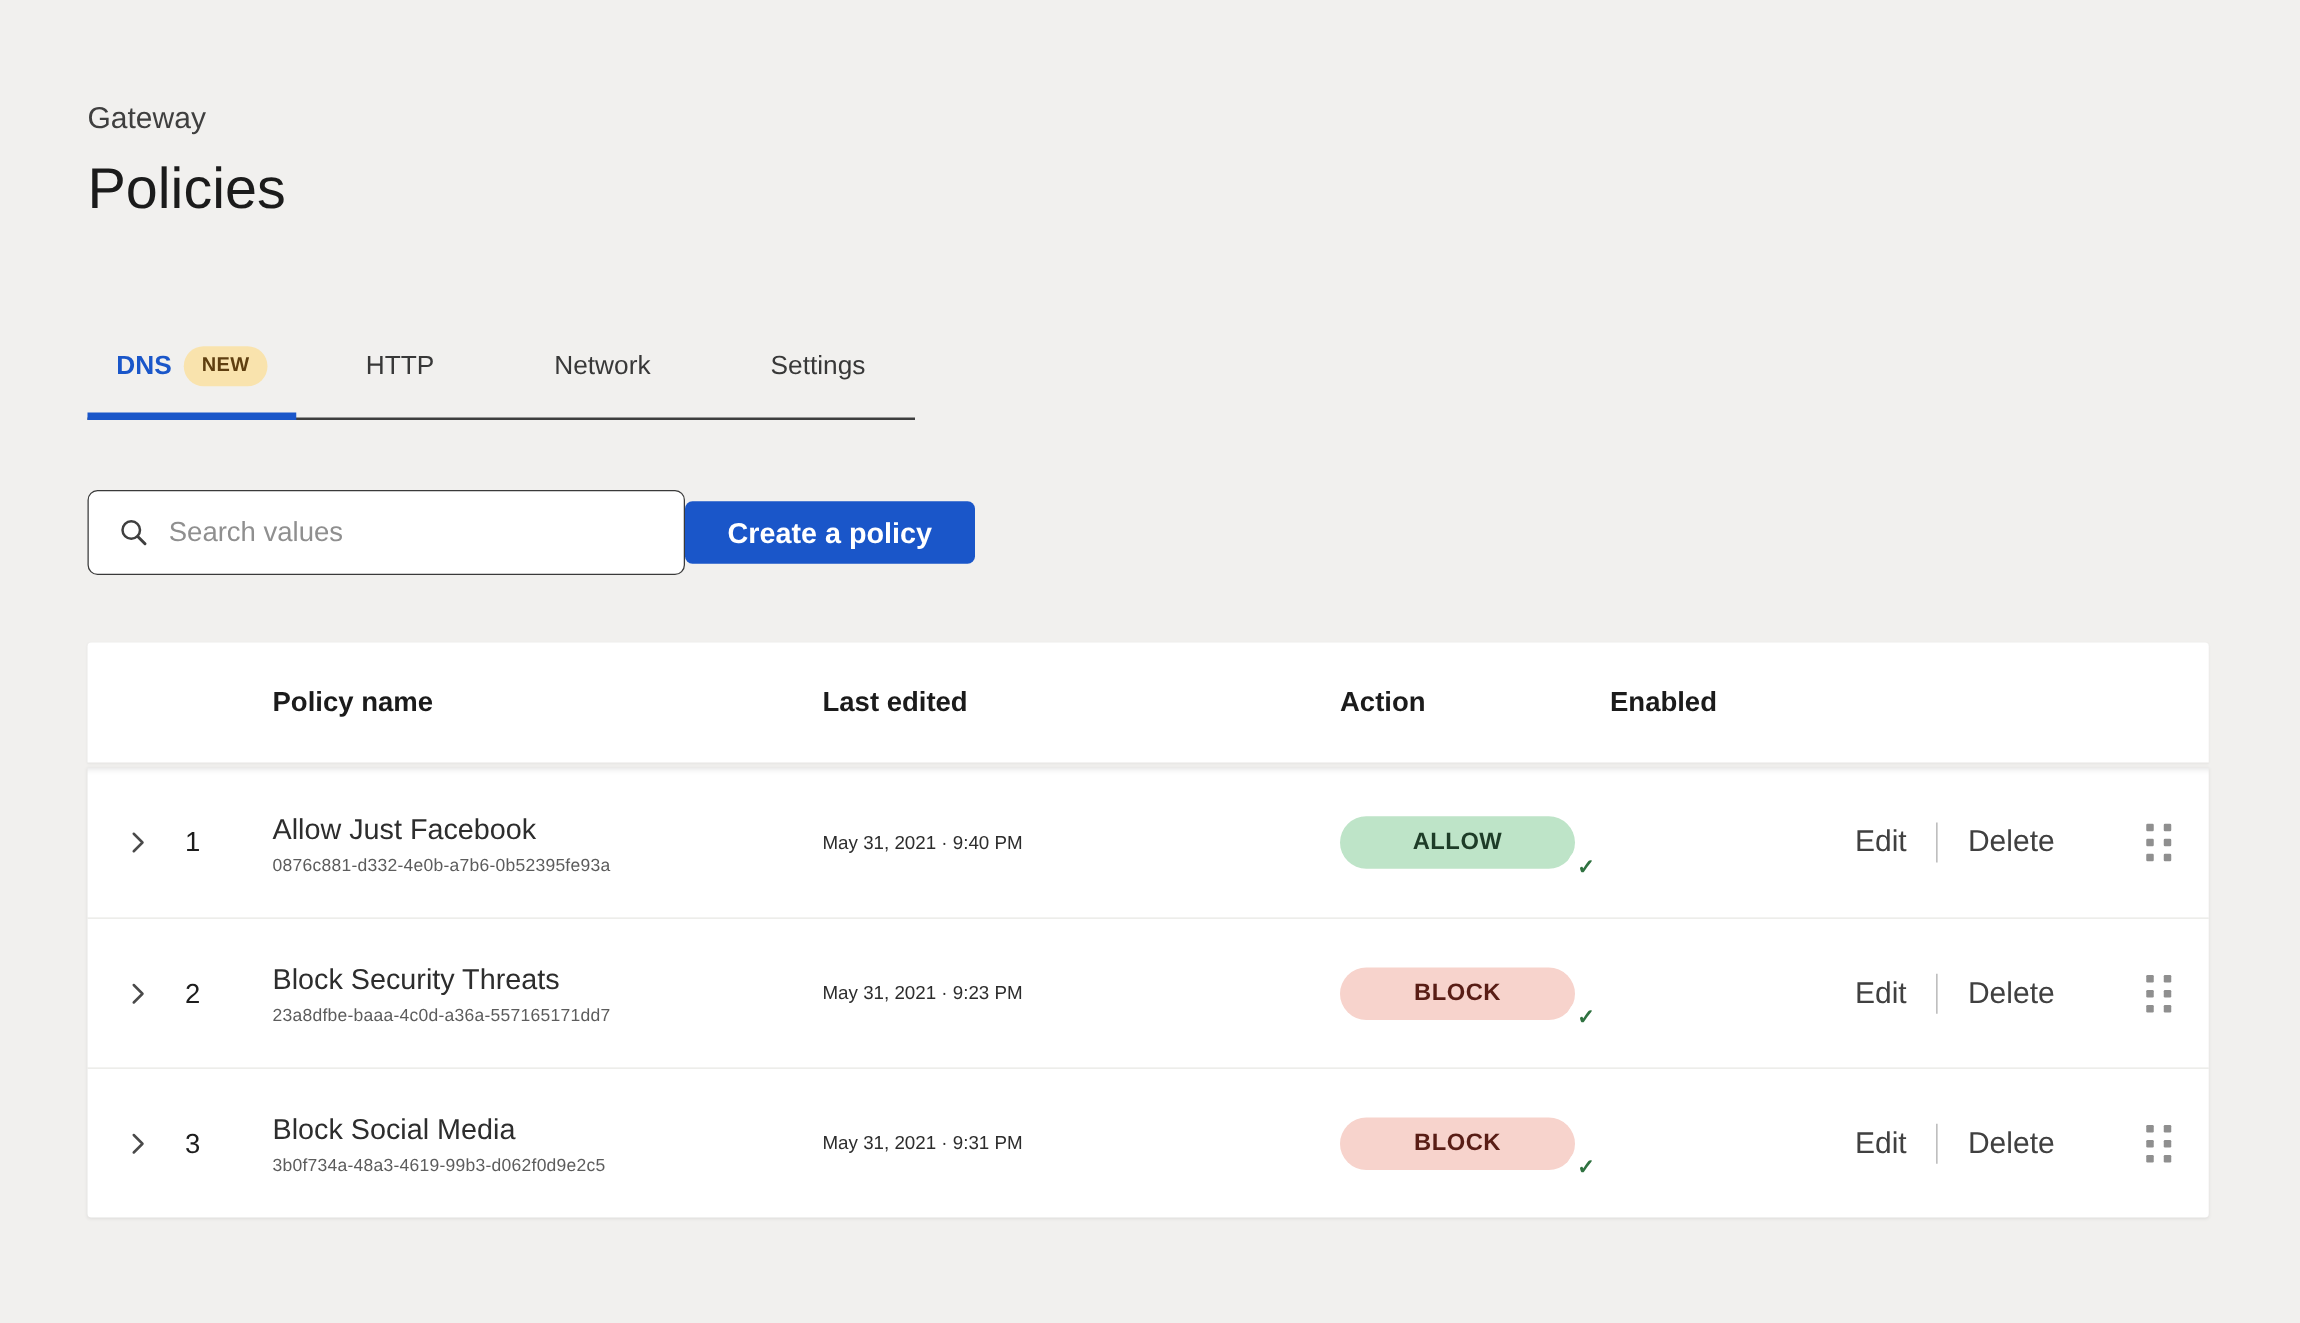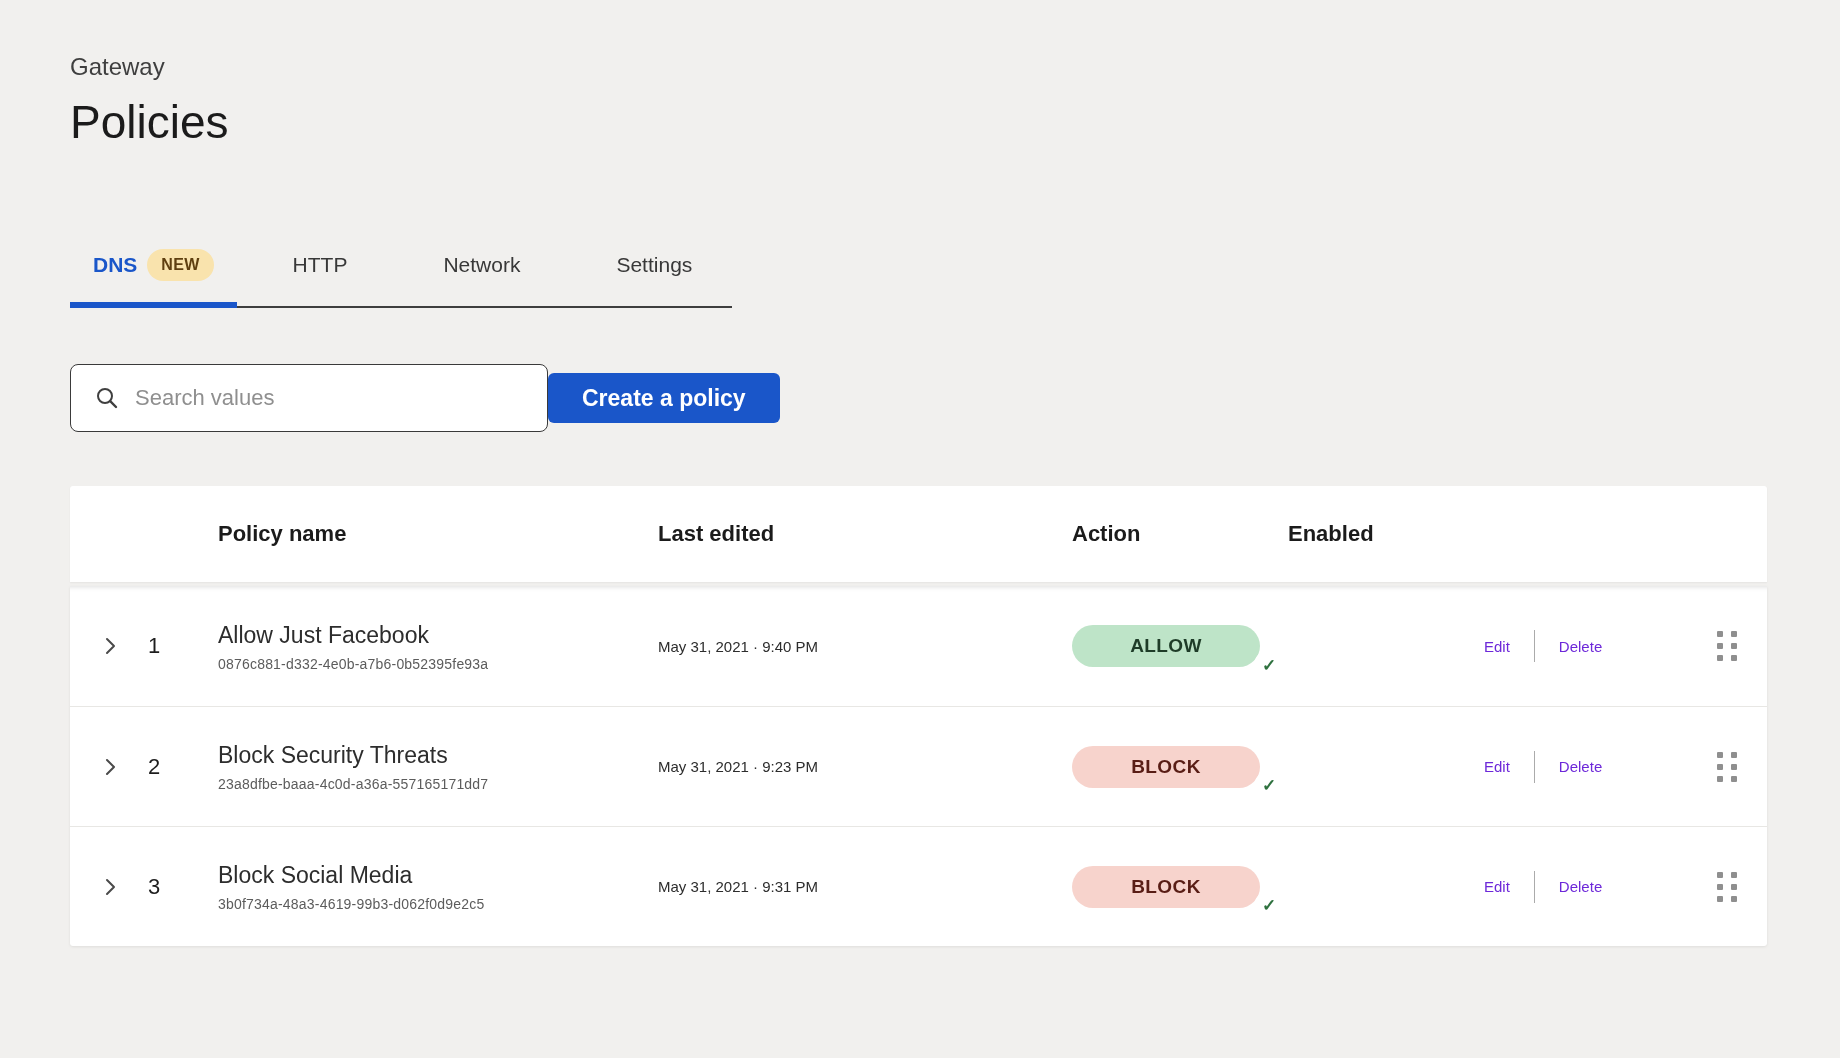--- a/index.html
+++ b/index.html
@@ -4,21 +4,21 @@
 <style>
   * { box-sizing: border-box; }
   html, body { margin: 0; padding: 0; }
   body {
     width: 1840px; height: 1058px;
     background: #f1f0ee;
     font-family: "Liberation Sans", sans-serif;
     color: #1c1c1c;
     overflow: hidden;
   }
-  .content { padding: 52px 73px 0 70px; }
+  .content { padding: 52px 73px 0 70px; margin-top: 28px; }
 
   .eyebrow { font-size: 24px; color: #3f3f3f; line-height: 30px; }
   .page-title { font-size: 46px; font-weight: 400; color: #1b1b1b; margin: 13px 0 0 0; line-height: 54px; }
 
   
   .tabs-wrap { margin-top: 100px; }
   .tabs { display: inline-flex; gap: 16px; border-bottom: 2px solid #3e3e3e; }
   .tab {
     position: relative; display: flex; align-items: center; gap: 10px;
     padding: 0 40px 25px 40px; font-size: 21px; color: #383838; cursor: pointer;
@@ -91,21 +91,21 @@
     position: relative; cursor: pointer;
   }
   .toggle .knob {
     position: absolute; top: 4px; right: 4px; width: 30px; height: 30px;
     border-radius: 50%; background: #ffffff;
     display: flex; align-items: center; justify-content: center;
     font-size: 17px; font-weight: 700; color: #2f7240; line-height: 1;
   }
 
   .row-links { display: flex; align-items: center; gap: 24px; }
-  .row-links a { font-size: 15px; color: #6d28d9; text-decoration: none; cursor: pointer; }
+  .row-links a { font-size: 24px; color: #404040; text-decoration: none; cursor: pointer; }
   .vdiv { width: 1px; height: 32px; background: #ababab; }
 
   .drag-handle {
     display: grid; grid-template-columns: 6px 6px; gap: 6px 8px;
     justify-self: end; cursor: grab;
   }
   .drag-handle i { width: 6px; height: 6px; background: #8f8f8f; border-radius: 1px; }
 </style>
 </head>
 <body>

